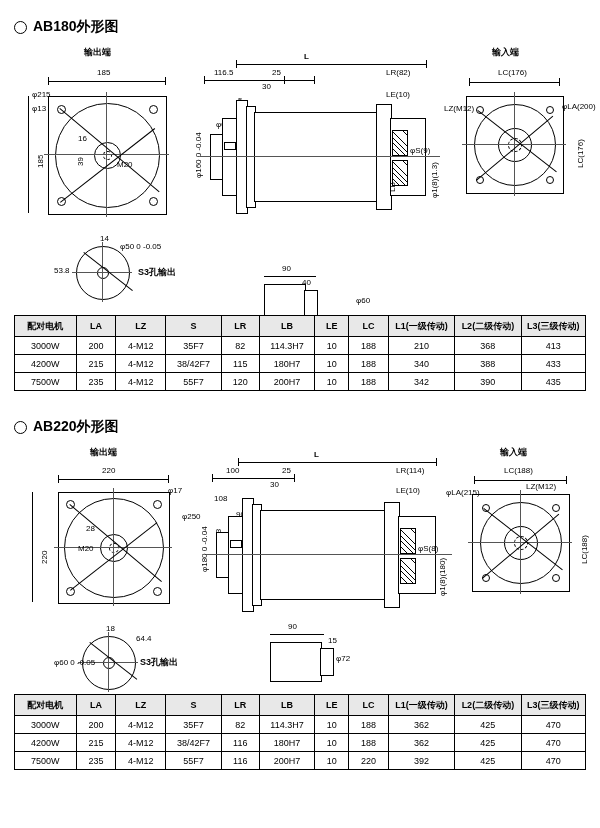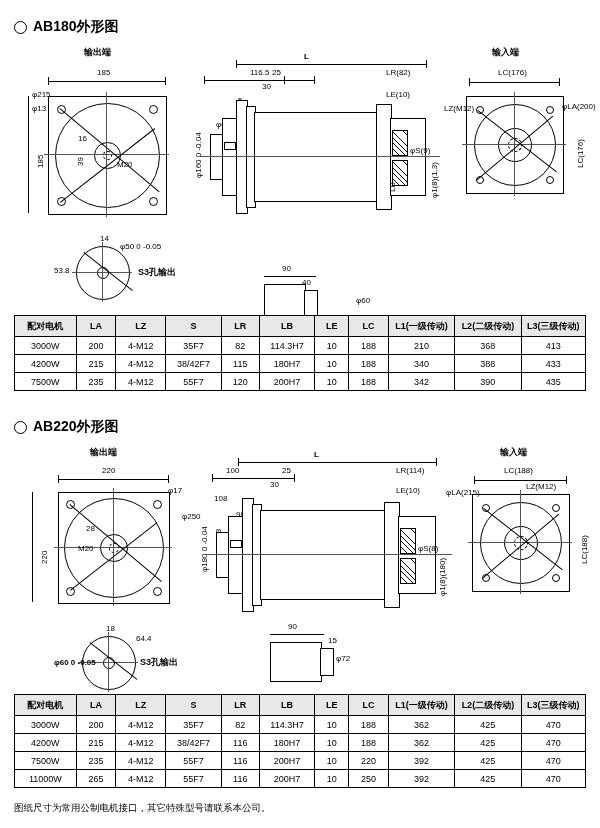--- a/index.html
+++ b/index.html
@@ -124,21 +124,21 @@
     <div class="lbl" style="left:86px;top:196px;">14</div>
     <div class="circ" style="left:62px;top:208px;width:52px;height:52px;"></div>
     <div class="circ" style="left:83px;top:229px;width:10px;height:10px;"></div>
     <div class="dim-line hline thin" style="left:58px;top:234px;width:60px;"></div>
     <div class="dim-line vline thin" style="left:88px;top:204px;height:60px;"></div>
     <div class="diag" style="left:70px;top:214px;width:62px;transform:rotate(38deg);"></div>
     <div class="lbl" style="left:106px;top:204px;">φ50 0 -0.05</div>
     <div class="lbl" style="left:40px;top:228px;">53.8</div>
     <div class="lbl cn" style="left:124px;top:228px;">S3孔输出</div>
 
-    <div class="lbl" style="left:200px;top:30px;margin-left:36px;">116.5</div>
+    <div class="lbl" style="left:200px;top:30px;">116.5</div>
     <div class="lbl" style="left:258px;top:30px;">25</div>
     <div class="lbl b" style="left:290px;top:14px;">L</div>
     <div class="lbl" style="left:248px;top:44px;">30</div>
     <div class="lbl" style="left:224px;top:58px;">5</div>
     <div class="lbl" style="left:202px;top:82px;">φ0.65</div>
     <div class="lbl v" style="left:180px;top:140px;">φ160 0 -0.04</div>
     <div class="lbl v" style="left:194px;top:138px;">φ55 0 -0.03</div>
 
     <div class="dim-line hline" style="left:190px;top:42px;width:80px;"></div>
     <div class="dim-line vline" style="left:190px;top:38px;height:8px;"></div>
@@ -287,21 +287,21 @@
     <div class="lbl" style="left:64px;top:106px;">M20</div>
     <div class="lbl v" style="left:26px;top:126px;">220</div>
     <div class="dim-line vline" style="left:18px;top:54px;height:110px;"></div>
 
     <div class="lbl" style="left:92px;top:186px;">18</div>
     <div class="circ" style="left:68px;top:198px;width:52px;height:52px;"></div>
     <div class="circ" style="left:89px;top:219px;width:10px;height:10px;"></div>
     <div class="dim-line hline thin" style="left:64px;top:224px;width:60px;"></div>
     <div class="dim-line vline thin" style="left:94px;top:194px;height:60px;"></div>
     <div class="diag" style="left:76px;top:204px;width:60px;transform:rotate(38deg);"></div>
-    <div class="lbl" style="left:40px;top:220px;font-weight:bold;">φ60 0 -0.05</div>
+    <div class="lbl" style="left:40px;top:220px;">φ60 0 -0.05</div>
     <div class="lbl" style="left:122px;top:196px;">64.4</div>
     <div class="lbl cn" style="left:126px;top:218px;">S3孔输出</div>
 
     <div class="lbl" style="left:212px;top:28px;">100</div>
     <div class="lbl" style="left:268px;top:28px;">25</div>
     <div class="lbl b" style="left:300px;top:12px;">L</div>
     <div class="lbl" style="left:256px;top:42px;">30</div>
     <div class="lbl" style="left:200px;top:56px;">108</div>
     <div class="lbl" style="left:222px;top:72px;">90</div>
     <div class="lbl v" style="left:186px;top:134px;">φ180 0 -0.04</div>
@@ -410,31 +410,17 @@
         <td>4-M12</td>
         <td>55F7</td>
         <td>116</td>
         <td>200H7</td>
         <td>10</td>
         <td>220</td>
         <td>392</td>
         <td>425</td>
         <td>470</td>
       </tr>
-      <tr>
-        <td>11000W</td>
-        <td>265</td>
-        <td>4-M12</td>
-        <td>55F7</td>
-        <td>116</td>
-        <td>200H7</td>
-        <td>10</td>
-        <td>250</td>
-        <td>392</td>
-        <td>425</td>
-        <td>470</td>
-      </tr>
     </tbody>
   </table>
 
-  <div class="note" style="top:802px;">图纸尺寸为常用公制电机接口，其它特殊型号请联系本公司。</div>
 
 </div>
 
 </body></html>

